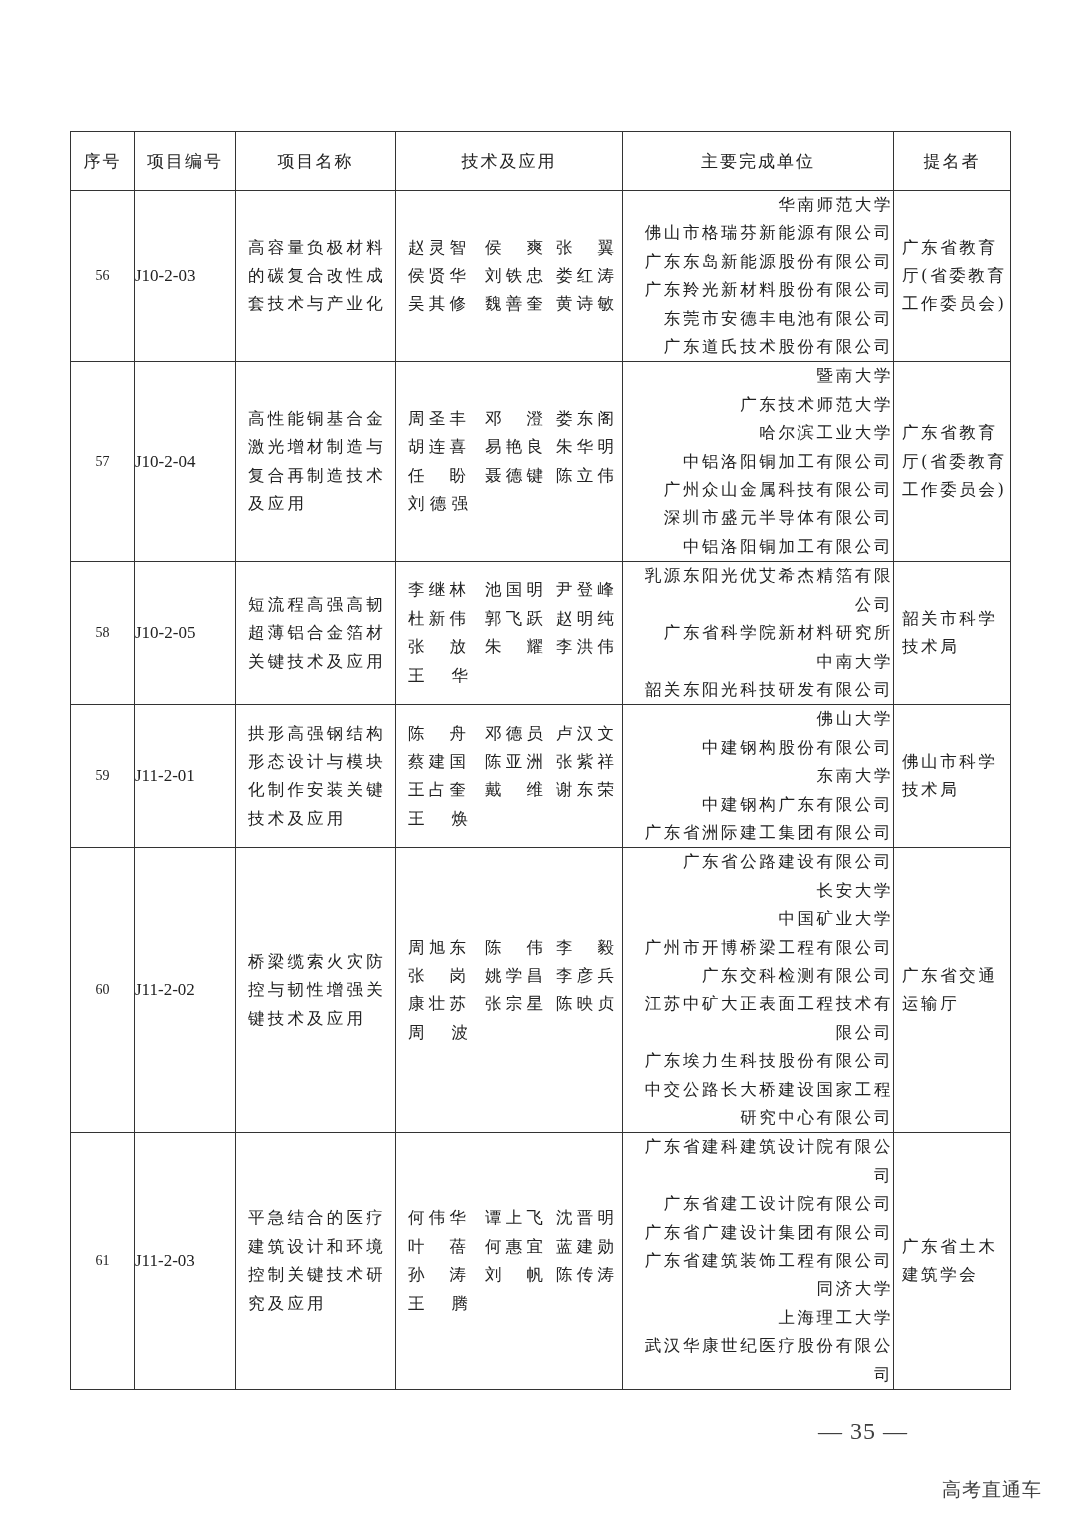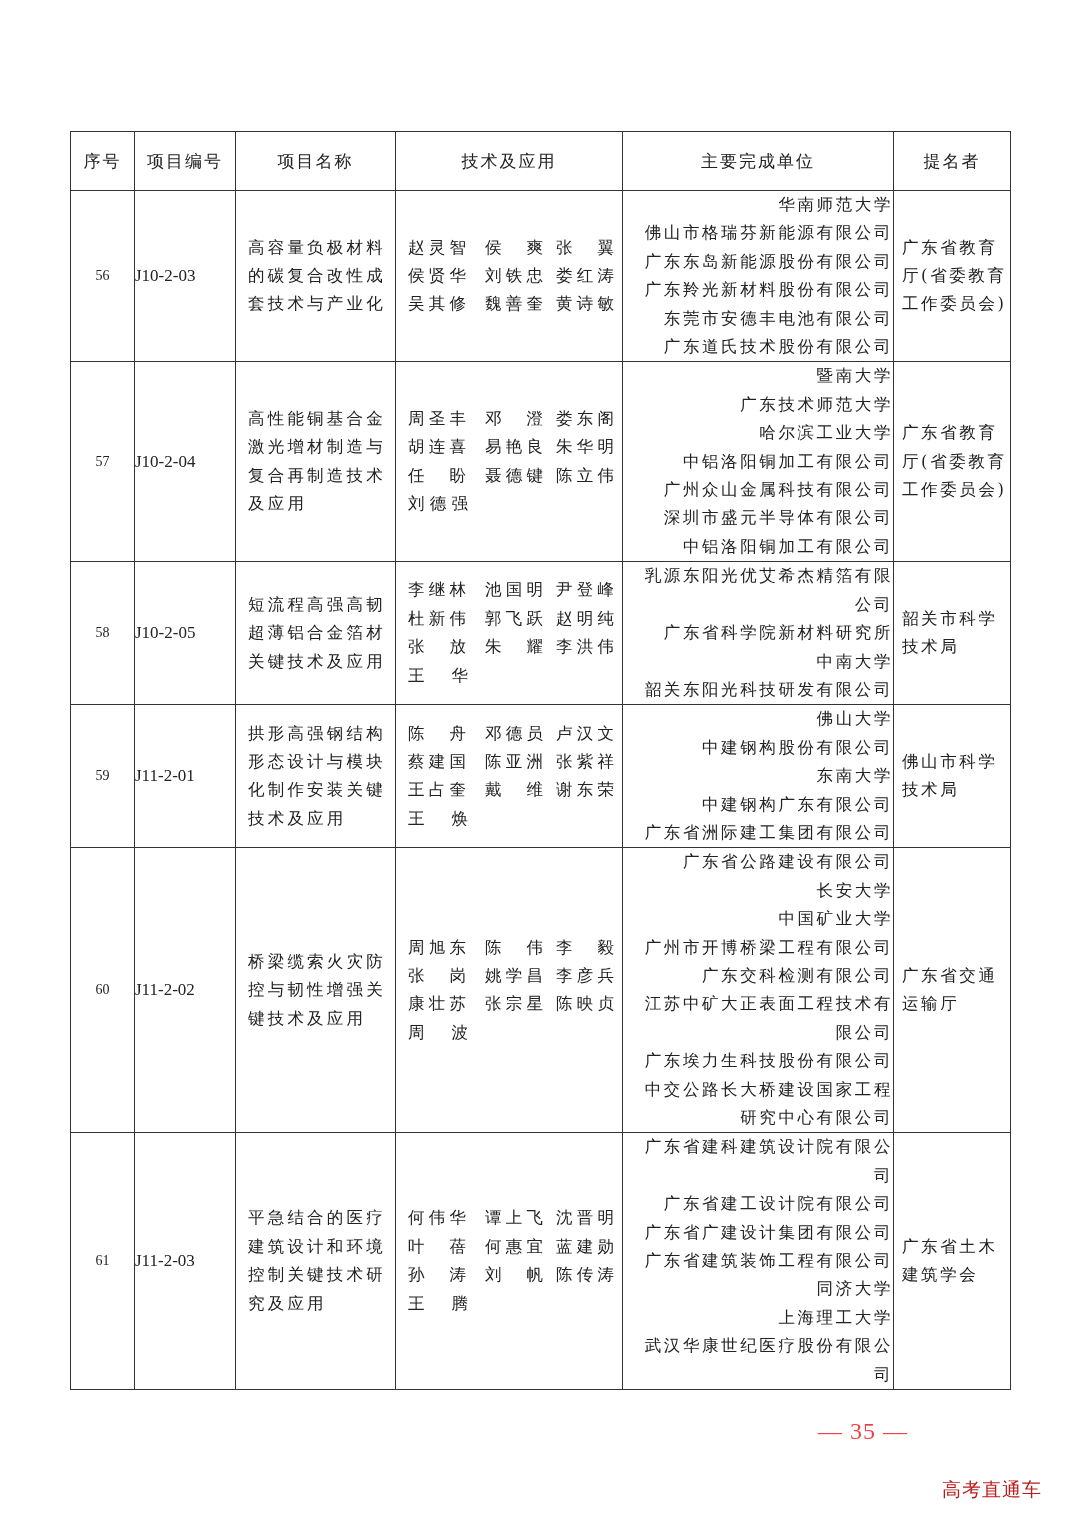--- a/index.html
+++ b/index.html
@@ -17,23 +17,23 @@
     td.people .pline { display: flex; }
     td.people .pline span { display: inline-block; width: 72px; margin-right: 8px; text-align: justify; text-align-last: justify; letter-spacing: 0; }
     td.people .pline span + span { margin-left: 0; }
     td.people .pline span:nth-child(2) { margin-left: 6px; }
     td.people .cellwrap { padding-left: 12px; }
     td.people .pline span { width: 60px; }
     td.people .pline span:not(:last-child) { margin-right: 13px; }
     td.units .lines { padding-left: 10px; letter-spacing: 2.6px; text-align: right; }
     td.nom .lines { padding-left: 8px; letter-spacing: 2.6px; }
     .page-number { position: absolute; top: 1418px; left: 818px; font-family: "Liberation Serif", serif;
-                   font-size: 24px; color: #ef4444; letter-spacing: 1px; }
+                   font-size: 24px; color: #404040; letter-spacing: 1px; }
     .watermark { position: absolute; top: 1477px; left: 942px; font-family: Liberation Mono, monospace;
-                 font-size: 19px; color: #b91c1c; letter-spacing: 1px; }
+                 font-size: 19px; color: #404040; letter-spacing: 1px; }
   </style>
 </head>
 <body>
 
 <table class="main">
   <colgroup>
     <col style="width:64px">
       <col style="width:101px">
       <col style="width:160px">
     <col style="width:227px">

